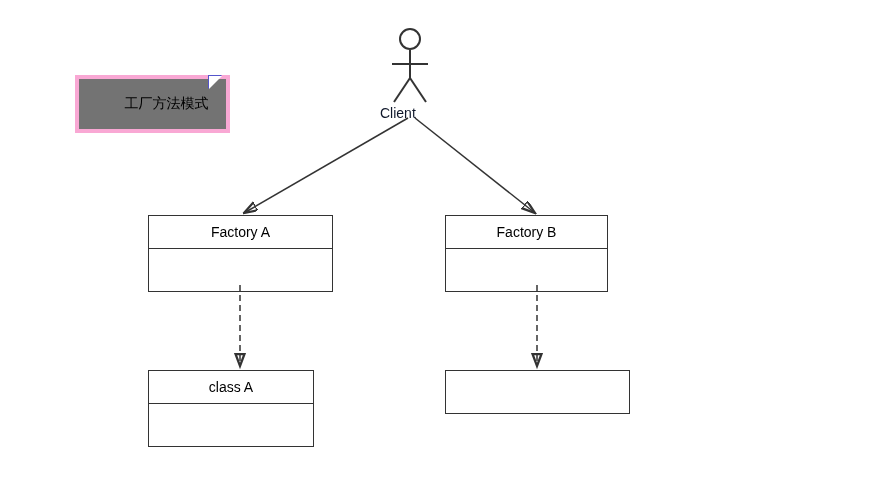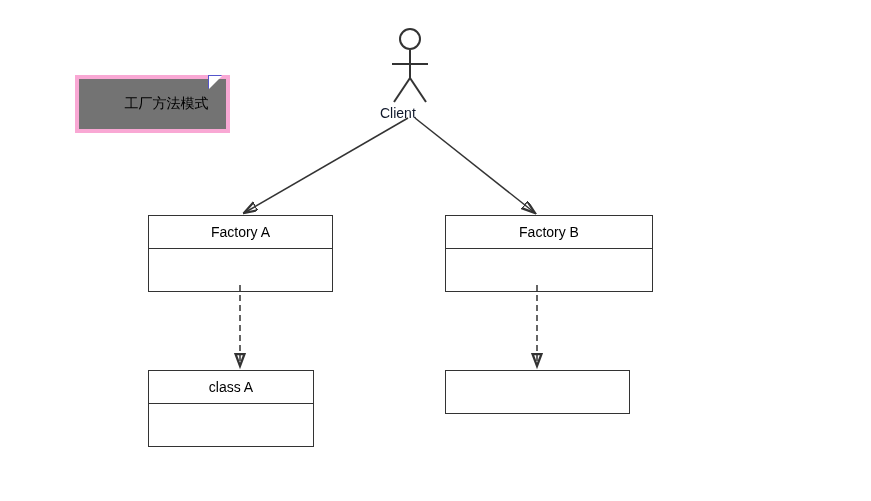--- a/index.html
+++ b/index.html
@@ -108,21 +108,21 @@
     
     .factory-a {
       top: 215px;
       left: 148px;
       width: 185px;
     }
     
     .factory-b {
       top: 215px;
       left: 445px;
-      width: 208px;
+      width: 163px;
     }
     
     .class-a {
       top: 370px;
       left: 148px;
       width: 166px;
     }
     
     .class-b {
       top: 370px;

